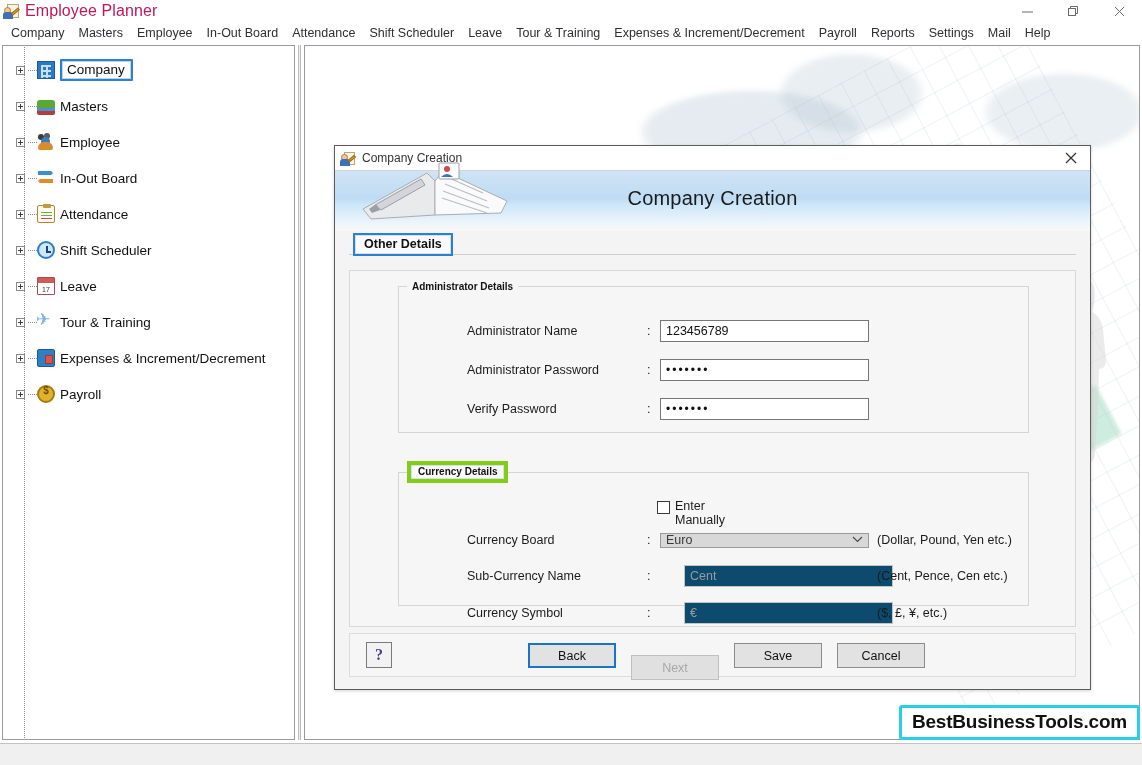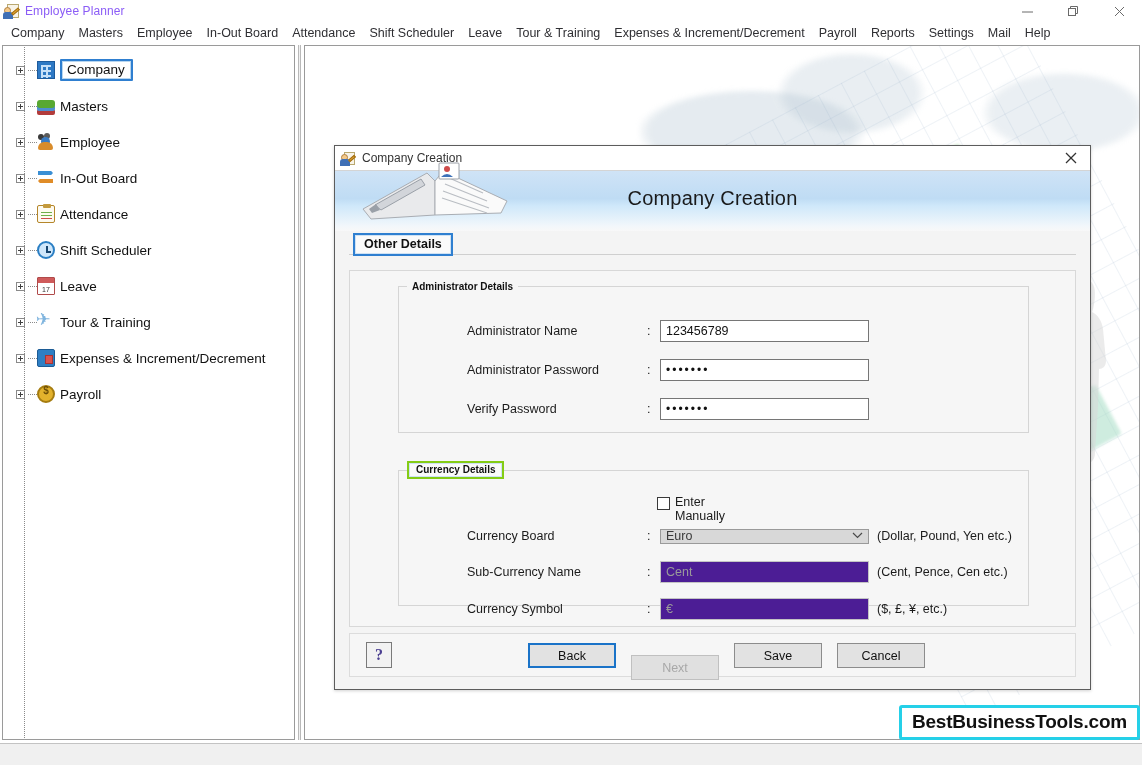--- a/index.html
+++ b/index.html
@@ -35,21 +35,21 @@
   }
   #app-icon .body2 {
     position:absolute; left:-1px; top:9px; width:10px; height:7px;
     background:#3f6fb5; border-radius:3px 3px 0 0;
   }
   #app-icon .pen {
     position:absolute; right:0px; top:7px; width:9px; height:3px;
     background:#e0a02e; transform:rotate(-40deg); border:1px solid #9c6b14;
   }
   #app-title {
-    font-size:12px; color:#8b5cf6; letter-spacing:0.1px;
+    font-size:16px; color:#be185d; letter-spacing:0.1px;
   }
   .wbtns { position:absolute; right:0; top:0; height:22px; display:flex; }
   .wbtn {
     width:46px; height:22px; display:flex; align-items:center; justify-content:center;
     color:#5a5a5a;
   }
   .wbtn svg { display:block; }
 
   
   #menubar {
@@ -267,38 +267,38 @@
     border:1px solid #d8d8d8; background:#f6f6f6;
   }
 
   fieldset.group {
     position:absolute; border:1px solid #d5d5d5; margin:0; padding:0; background:transparent;
   }
   fieldset.group > legend {
     margin-left:8px; padding:0 5px; font-size:10px; font-weight:bold; color:#111;
   }
   fieldset.group > legend.boxed {
-    border:2px solid #84cc16; background:#fafafa; padding:1px 7px 2px 7px;
+    border:4px solid #84cc16; background:#fafafa; padding:1px 7px 2px 7px;
     box-shadow:0 0 0 1px #cfe2f4 inset;
   }
 
   #grp-admin { left:48px; top:10px; right:46px; height:152px; }
   #grp-currency { left:48px; top:190px; right:46px; height:145px; }
 
   .frow { position:absolute; left:0; right:0; height:26px; display:flex; align-items:center; }
   .flabel { position:absolute; left:68px; font-size:12.5px; color:#1b1b1b; white-space:nowrap; }
   .fcolon { position:absolute; left:248px; font-size:12.5px; color:#1b1b1b; }
   .finput {
     position:absolute; left:261px; width:209px; height:22px;
     border:1px solid #767676; background:#ffffff;
     font-size:12.5px; color:#111; padding:0 5px; line-height:20px;
     font-family:"Liberation Sans", sans-serif;
     display:flex; align-items:center;
   }
-  .finput.disabled { color:#9a9a9a; border-color:#c4c4c4; background:#4c1d95; }
+  .finput.disabled { color:#9a9a9a; border-color:#c4c4c4; background:#0c4a6e;margin-left:24px; }
   .fhint { position:absolute; left:478px; font-size:12.5px; color:#1b1b1b; white-space:nowrap; }
   .dots { letter-spacing:2px; font-size:12px; }
 
   .fselect {
     position:absolute; left:261px; width:209px; height:15px;
     border:1px solid #9a9a9a; background:#d8d8d8;
     font-size:12.5px; color:#3a3a3a; padding:0 5px; line-height:20px;
     display:flex; align-items:center; justify-content:space-between;
   }
   .fselect .chev { color:#4a4a4a; font-size:10px; }

